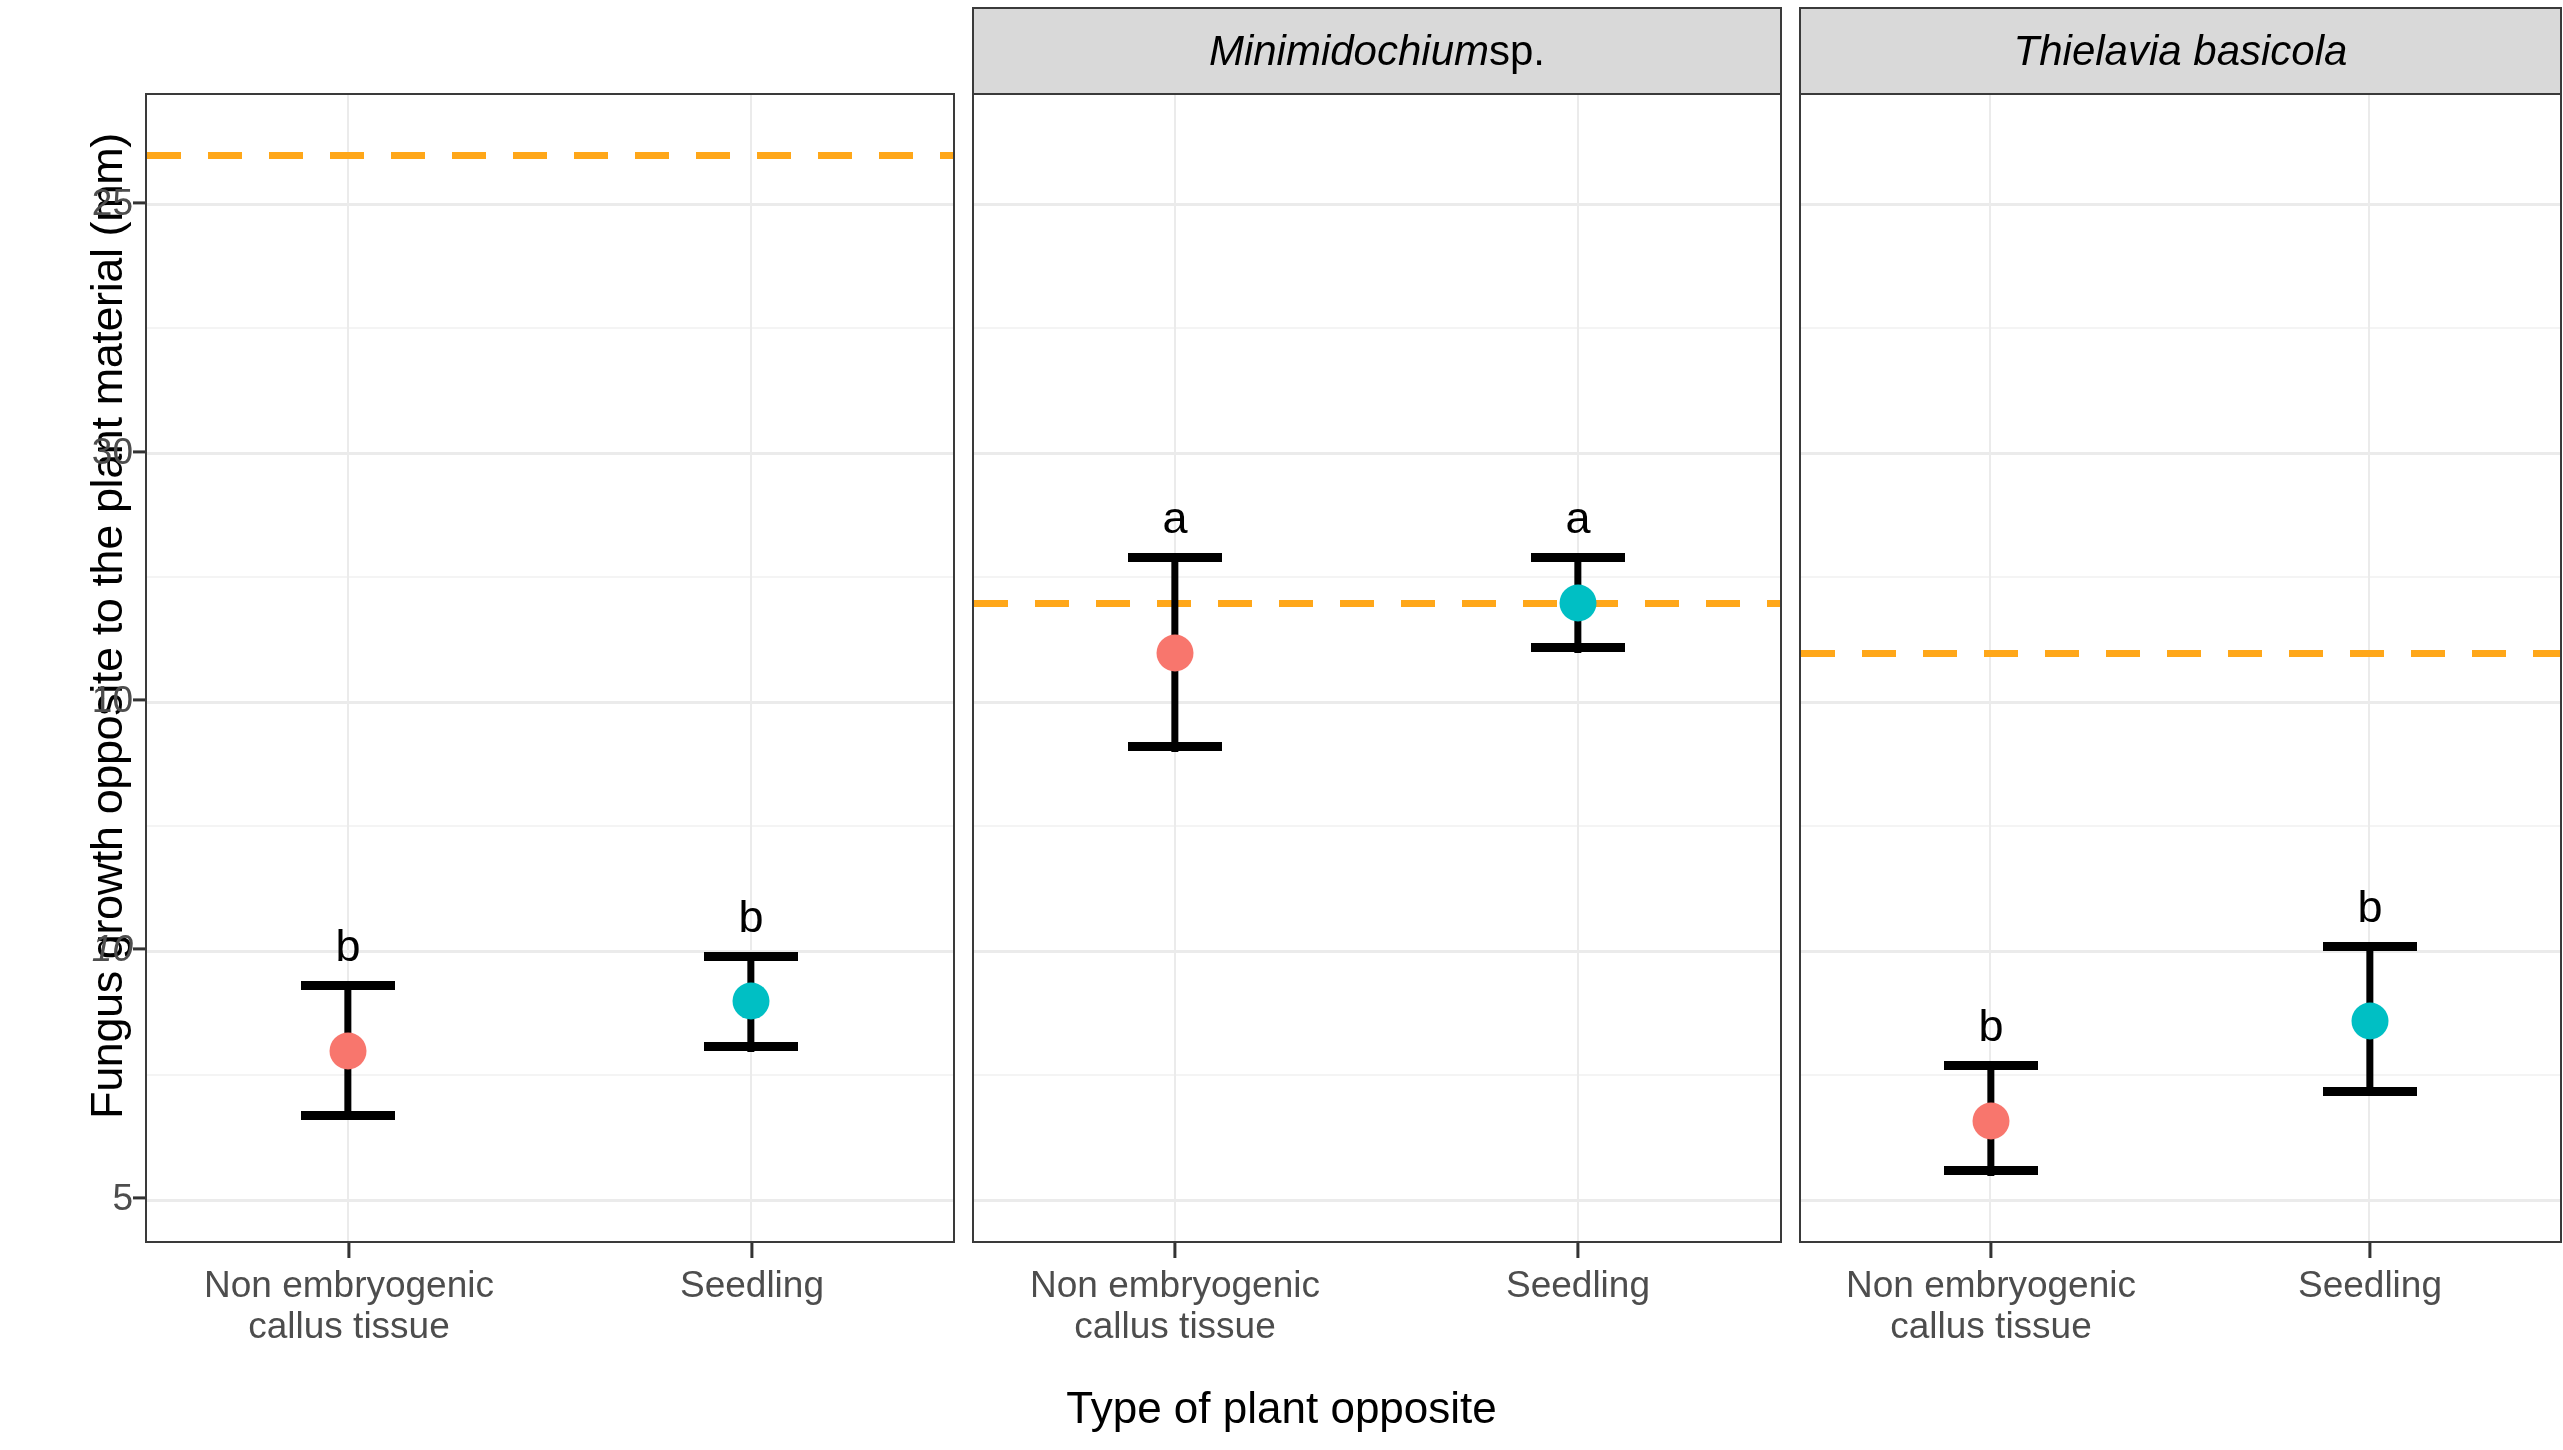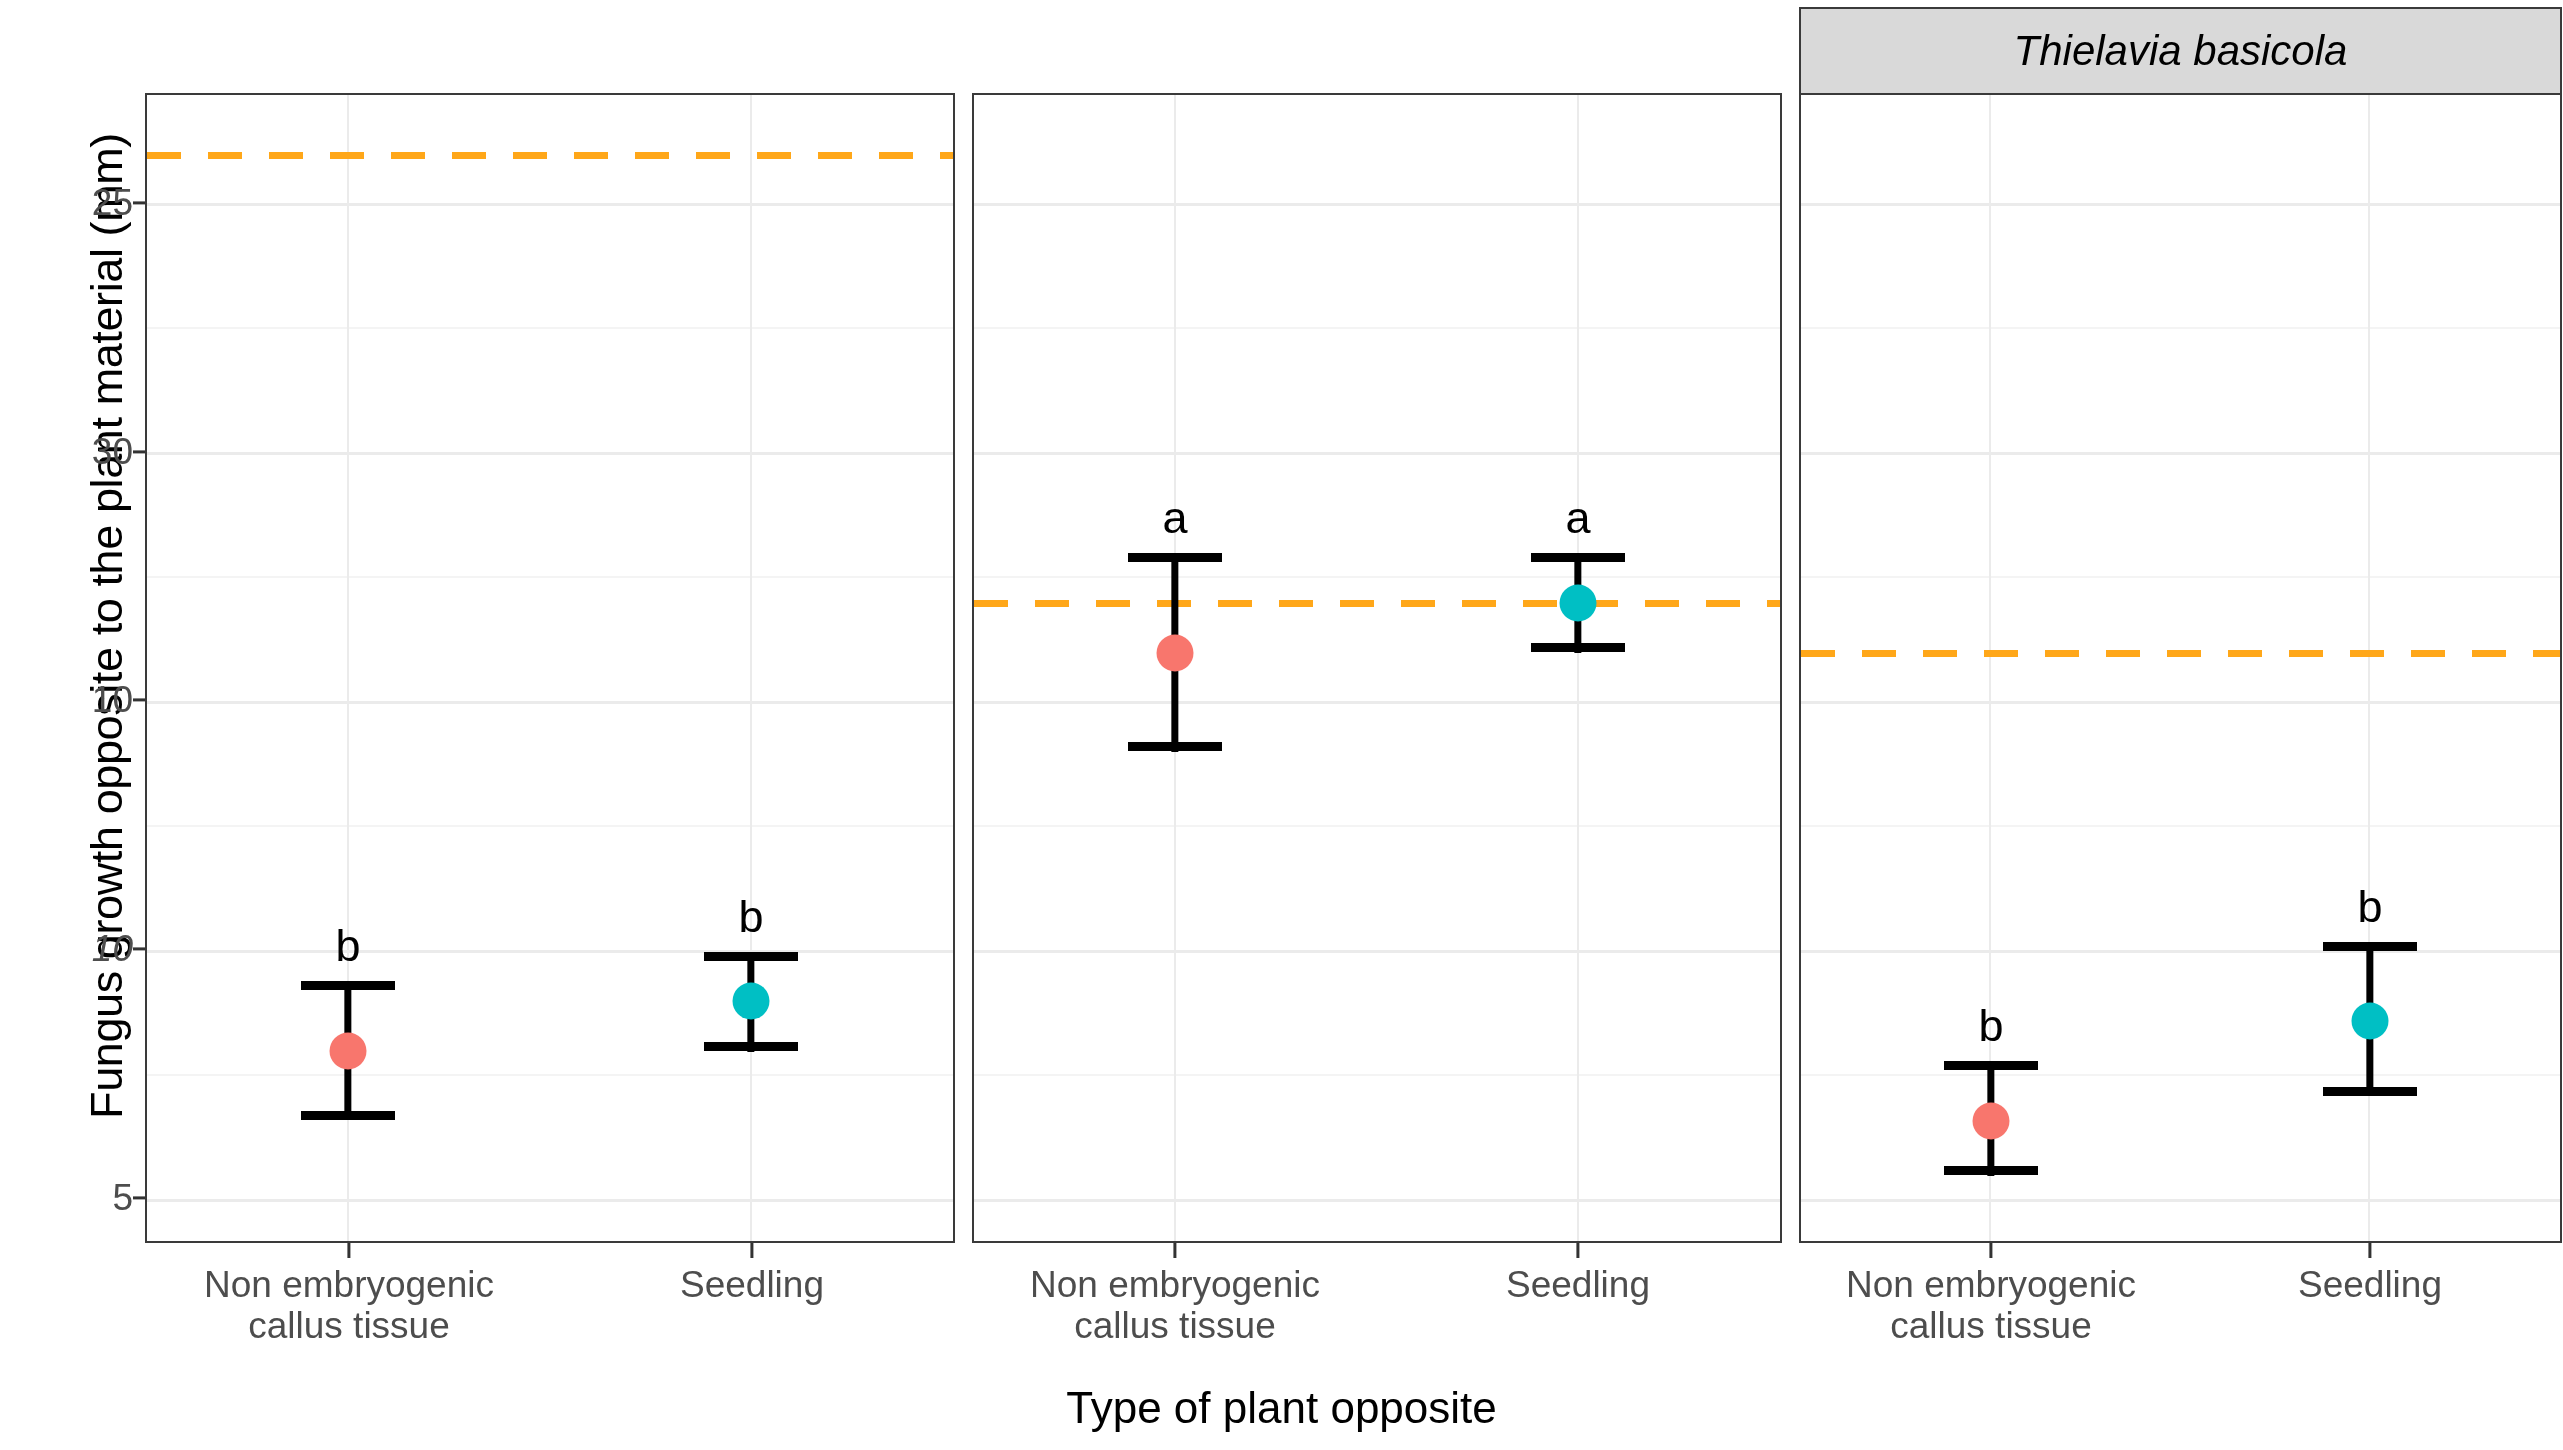--- a/index.html
+++ b/index.html
@@ -110,20 +110,24 @@
           <div class="ebar" style="left: 604px; top: 857px; width: 94px; height: 100px;">
             <div class="stem" style="top: 0px; height: 100px;"></div>
             <div class="cap" style="top: 0px;"></div>
             <div class="cap" style="top: 90px;"></div>
           </div>
           <div class="pt" style="left: 604px; top: 906px; background: rgb(0, 191, 196);"></div>
           <div class="siglabel" style="left: 604px; top: 844px;">b</div>
         </div>
       </div>
       <div class="panel" style="left: 972px; width: 810px;">
+        <div class="strip">
+          <i>Minimidochium</i>
+          <span> sp.</span>
+        </div>
         <div class="plotarea">
           <div class="gridmajor" style="top: 1104px; height: 3.2px; background: rgb(235, 235, 235);"></div>
           <div class="gridmajor" style="top: 855px; height: 3.2px; background: rgb(235, 235, 235);"></div>
           <div class="gridmajor" style="top: 606px; height: 3.2px; background: rgb(235, 235, 235);"></div>
           <div class="gridmajor" style="top: 357px; height: 3.2px; background: rgb(235, 235, 235);"></div>
           <div class="gridmajor" style="top: 108px; height: 3.2px; background: rgb(235, 235, 235);"></div>
           <div class="gridmajor" style="top: 979px; height: 2.4px; background: rgb(244, 244, 244);"></div>
           <div class="gridmajor" style="top: 730px; height: 2.4px; background: rgb(244, 244, 244);"></div>
           <div class="gridmajor" style="top: 979px; height: 2.4px; background: rgb(244, 244, 244);"></div>
           <div class="gridmajor" style="top: 481px; height: 2.4px; background: rgb(244, 244, 244);"></div>

